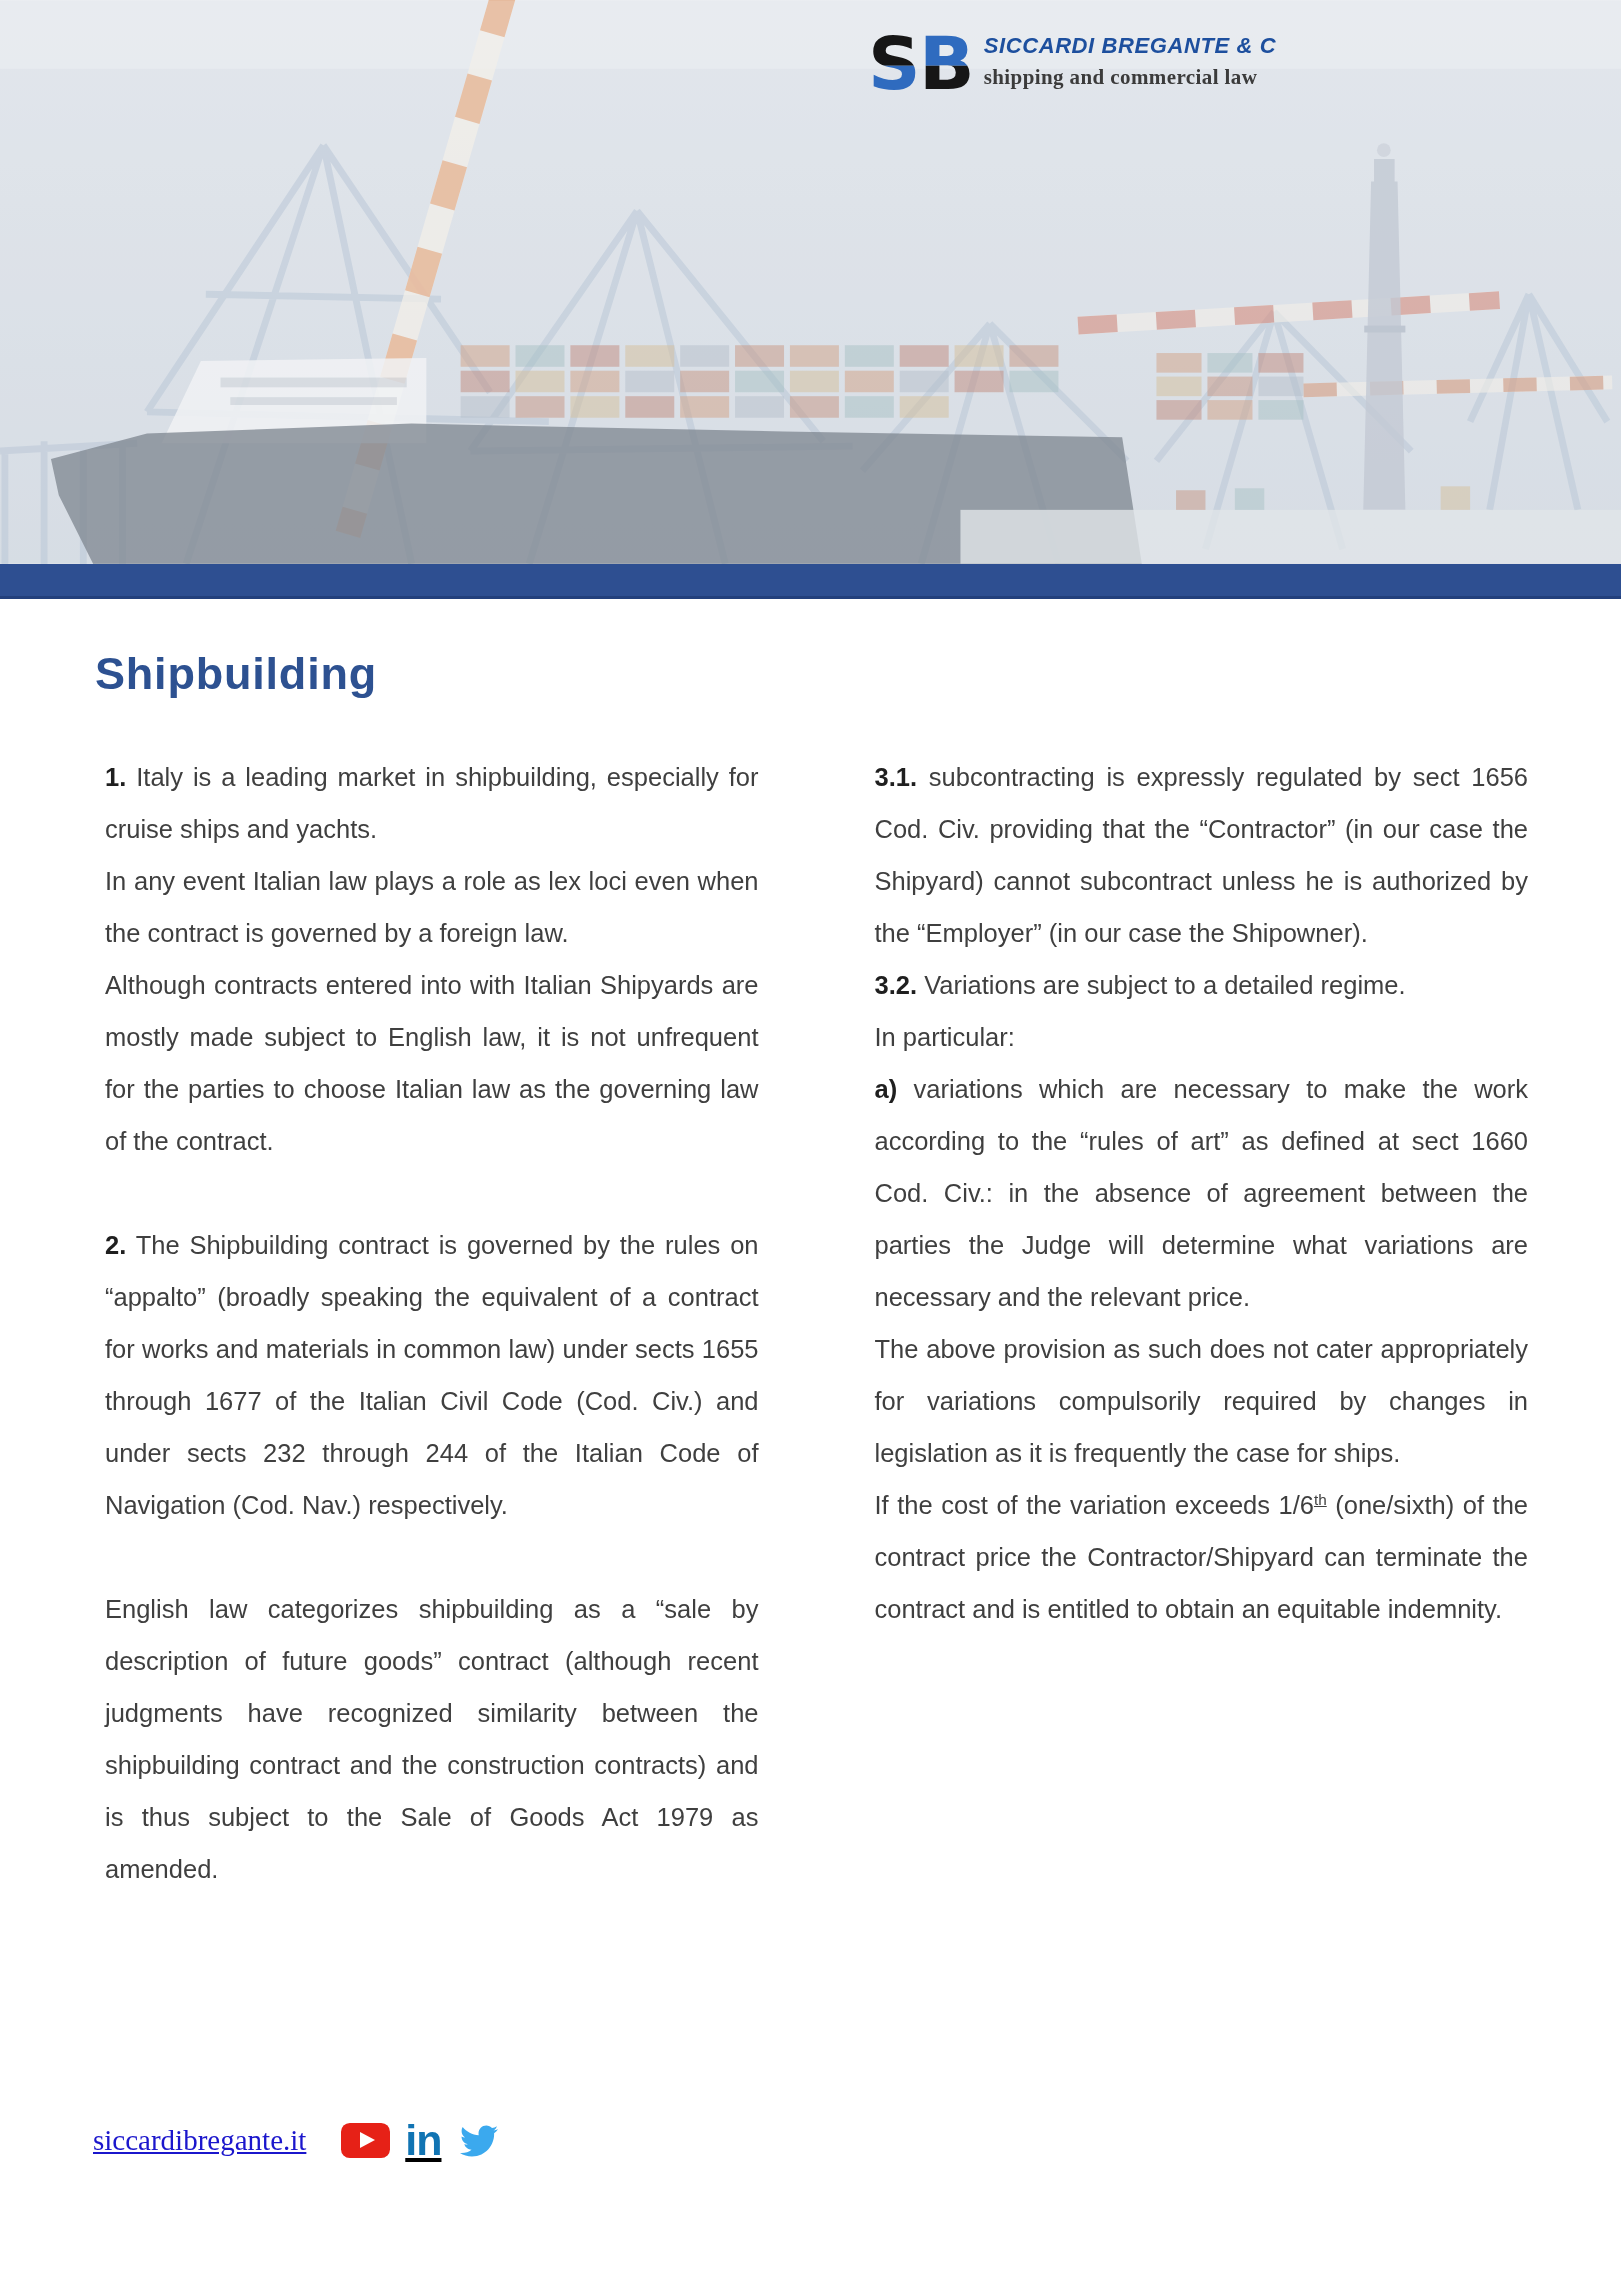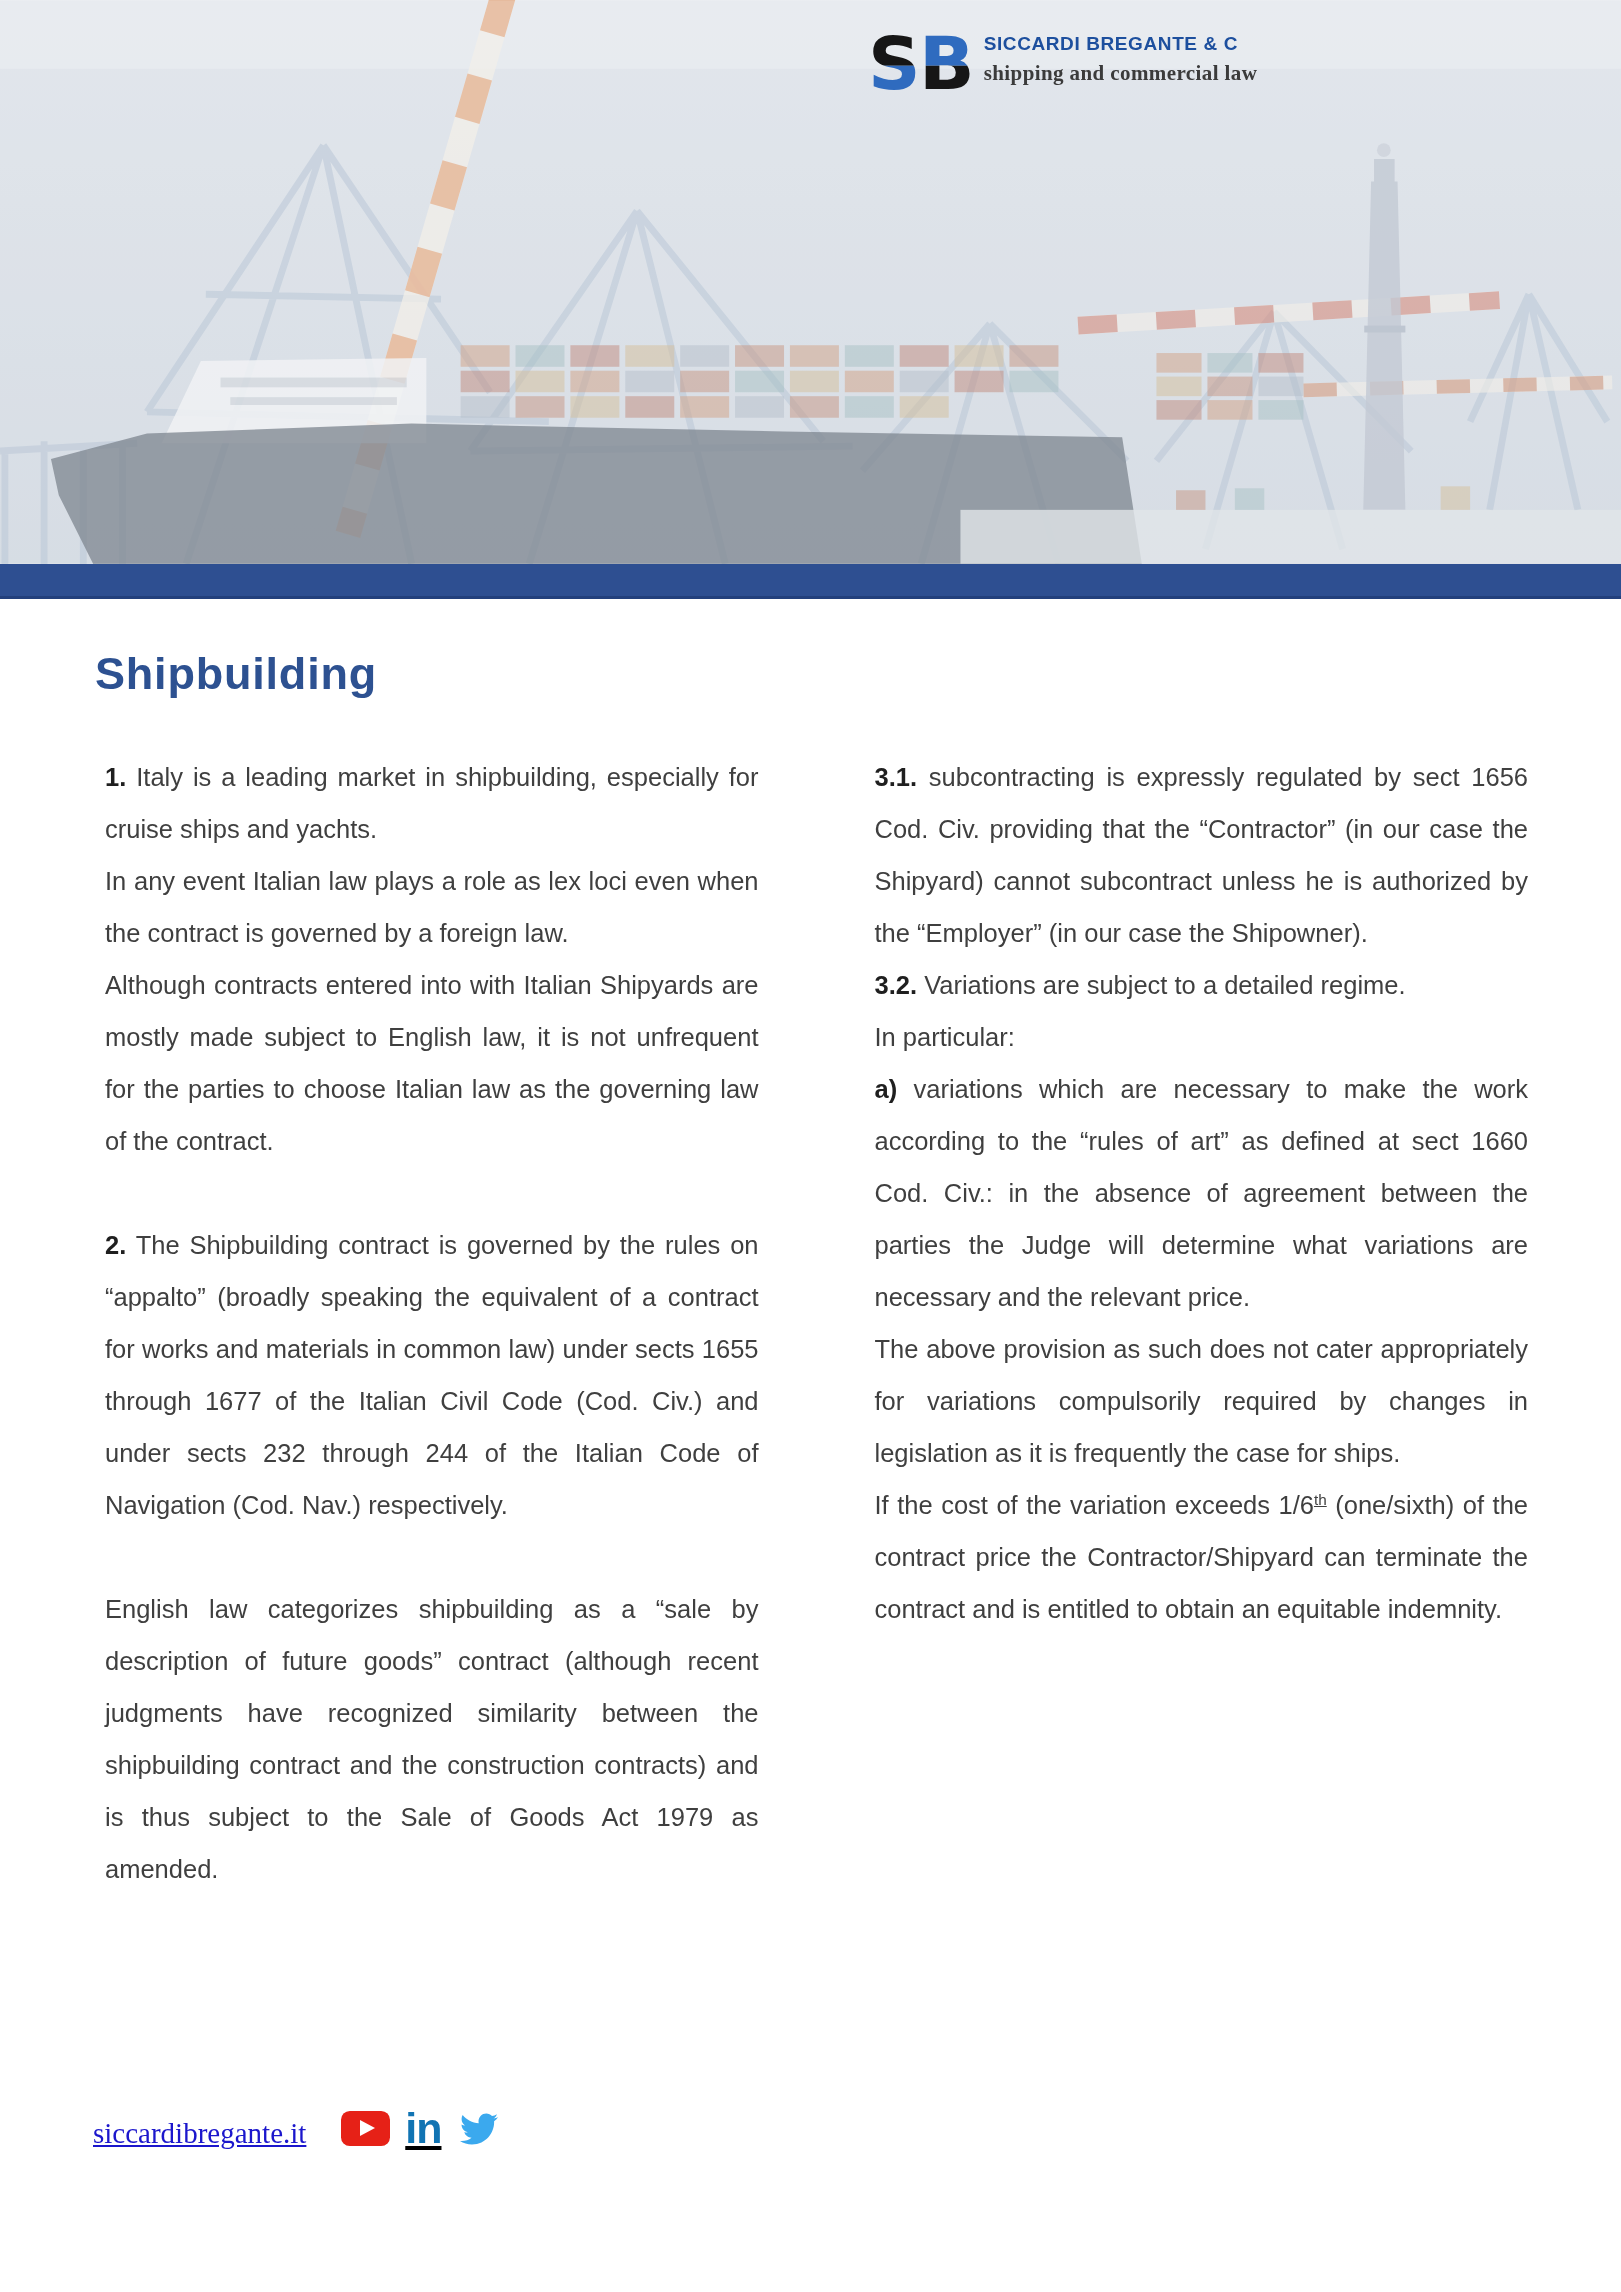--- a/index.html
+++ b/index.html
@@ -26,38 +26,38 @@
   .mark{display:flex;align-items:flex-start;}
   .mark .g{position:relative;width:51px;height:76px;font:700 73px "DejaVu Sans",sans-serif;line-height:76px;}
   .mark .g span{position:absolute;left:0;top:0;width:100%;height:100%;}
   .mark .g .half-top{clip-path:inset(0 0 47% 0);}
   .mark .g .half-bot{clip-path:inset(53% 0 0 0);}
   .mark .g-s .half-top{color:#161616;}
   .mark .g-s .half-bot{color:var(--mark-blue);}
   .mark .g-b .half-top{color:var(--mark-blue);}
   .mark .g-b .half-bot{color:#161616;}
   .logo-text{padding-top:7.8px;}
-  .logo-name{font-weight:700;font-size:19px;letter-spacing:0.6px;color:var(--logo-blue);white-space:nowrap;}
+  .logo-name{font-weight:700;font-size:22px;letter-spacing:0.6px;color:var(--logo-blue);white-space:nowrap;font-style:italic;}
   .logo-tagline{margin-top:5.9px;font-family:"Liberation Serif",serif;font-weight:700;font-size:21px;letter-spacing:0.4px;color:#3b3b3b;white-space:nowrap;}
 
   
   .bar{width:1621px;height:35px;background:var(--accent-bar);border-bottom:3.9px solid #23407c;}
 
   
   .main{padding:29px 93px 0 93px;}
   .title{margin:20px 0 0 2px;font-size:45px;font-weight:600;letter-spacing:0.8px;color:var(--title);}
   .cols{display:flex;gap:116px;margin-top:51px;margin-left:12px;}
   .col{flex:1 1 0;min-width:0;text-align:justify;font-size:25.5px;line-height:52px;font-weight:300;color:var(--body-text);}
   .col p.para{margin:0;}
   .col p.para.gap{margin-top:52px;}
   .col .b{font-weight:700;color:#1f1f1f;}
   .col sup{font-size:0.6em;line-height:0;vertical-align:super;text-decoration:underline;}
 
   
-  .footer{position:absolute;left:93px;bottom:143px;display:flex;align-items:flex-end;gap:29px;}
+  .footer{position:absolute;left:93px;bottom:131px;display:flex;align-items:center;gap:29px;}
   .site-link{font-family:"Liberation Serif",serif;font-size:29px;color:var(--link);text-decoration:underline;cursor:pointer;}
   .social{display:flex;align-items:center;gap:15px;margin-left:5.9px;text-decoration:underline;}
   .yt{position:relative;width:49px;height:35px;background:var(--youtube);border-radius:8.8px;cursor:pointer;}
   .yt::after{content:"";position:absolute;left:18.6px;top:8.8px;border-left:15.7px solid #ffffff;border-top:8.8px solid transparent;border-bottom:8.8px solid transparent;}
   .li{font:700 43px/43px "Liberation Sans",sans-serif;letter-spacing:-1px;color:var(--linkedin);cursor:pointer;}
   .tw{width:46px;height:38px;cursor:pointer;}
 </style>
 </head>
 <body>
 

